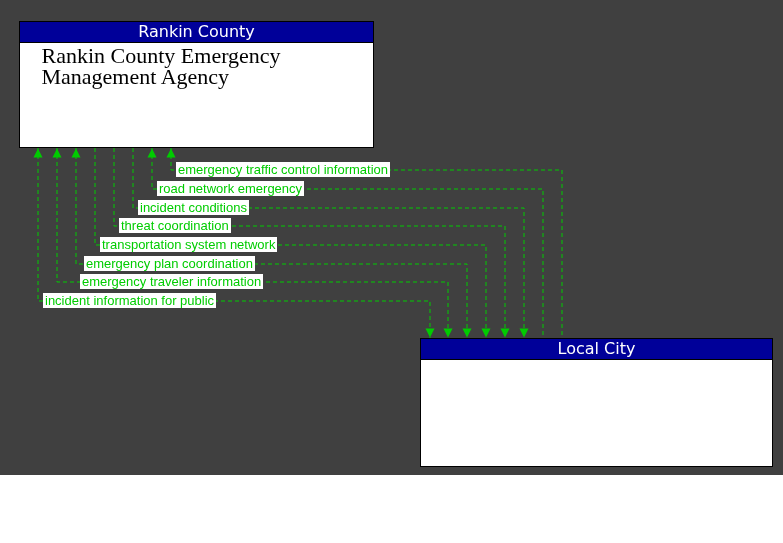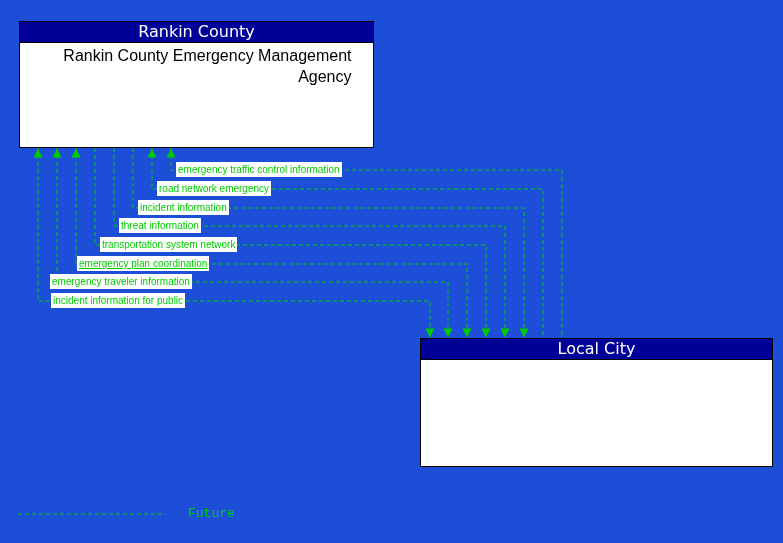--- a/index.html
+++ b/index.html
@@ -1,20 +1,20 @@
 <!DOCTYPE html>
 <html><head>
 <meta charset="utf-8">
 <style>
   html, body { margin: 0; padding: 0; background: #ffffff; }
   .stage {
     position: relative;
     width: 783px;
-    height: 543px;
-    background: #1d4ed8;
+    height: 475px;
+    background: #404040;
     overflow: hidden;
     font-family: "Liberation Sans", sans-serif;
   }
   #connector-svg {
     position: absolute;
     left: 0; top: 0;
     width: 783px; height: 543px;
   }
   .entity-box {
     position: absolute;
@@ -27,31 +27,31 @@
     height: 21px;
     line-height: 20px;
     text-align: center;
     font-family: "DejaVu Sans", sans-serif;
     font-size: 16px;
     border-bottom: 1.5px solid #000000;
     overflow: hidden;
     white-space: nowrap;
   }
   .entity-name {
-    font-family: Liberation Sans, sans-serif;
-    font-size: 16px;
+    font-family: Liberation Serif, serif;
+    font-size: 22px;
     line-height: 21px;
-    text-align: right;
+    text-align: left;
     margin: 2px auto 0 auto;
     max-width: 310px;
   }
   .flow-label {
     position: absolute;
     font-family: "Liberation Sans", sans-serif;
-    font-size: 10px;
+    font-size: 13px;
     line-height: 15px;
     white-space: nowrap;
     background: #ffffff;
     padding: 0 2px;
     cursor: default;
   }
   .legend-label {
     position: absolute;
     font-family: Liberation Mono, monospace;
     font-size: 13px;
@@ -92,22 +92,22 @@
     <div class="entity-name" style="color: rgb(0, 0, 0);">Rankin County Emergency Management Agency</div>
   </div>
 
   <div class="entity-box" id="box-1" style="left: 420px; top: 338px; width: 353px; height: 129px; border-color: rgb(0, 0, 0); background: rgb(255, 255, 255);">
     <div class="entity-header" style="height: 21px; line-height: 20px; background: rgb(0, 0, 153); color: rgb(255, 255, 255);">Local City</div>
   </div>
 
   <div id="flow-labels">
       <span class="flow-label" style="left: 176px; top: 162px; color: rgb(0, 204, 0);">emergency traffic control information</span>
       <span class="flow-label" style="left: 157px; top: 181px; color: rgb(0, 204, 0);">road network emergency</span>
-      <span class="flow-label" style="left: 138px; top: 200px; color: rgb(0, 204, 0);">incident information</span>
-      <span class="flow-label" style="left: 119px; top: 218px; color: rgb(0, 204, 0);">threat information</span>
+      <span class="flow-label" style="left: 138px; top: 200px; color: rgb(0, 204, 0);">incident conditions</span>
+      <span class="flow-label" style="left: 119px; top: 218px; color: rgb(0, 204, 0);">threat coordination</span>
       <span class="flow-label" style="left: 100px; top: 237px; color: rgb(0, 204, 0);">transportation system network</span>
-      <span class="flow-label" style="left: 77px; top: 256px; color: rgb(0, 204, 0); text-decoration: underline;">emergency plan coordination</span>
-      <span class="flow-label" style="left: 50px; top: 274px; color: rgb(0, 204, 0);">emergency traveler information</span>
-      <span class="flow-label" style="left: 43px; top: 293px; color: rgb(0, 204, 0); margin-left: 8px;">incident information for public</span>
+      <span class="flow-label" style="left: 84px; top: 256px; color: rgb(0, 204, 0);">emergency plan coordination</span>
+      <span class="flow-label" style="left: 80px; top: 274px; color: rgb(0, 204, 0);">emergency traveler information</span>
+      <span class="flow-label" style="left: 43px; top: 293px; color: rgb(0, 204, 0);">incident information for public</span>
     </div>
 
   <span class="legend-label" id="legend-label" style="left: 188px; top: 506px; color: rgb(0, 204, 0);">Future</span>
 </div>
 
 </body></html>

